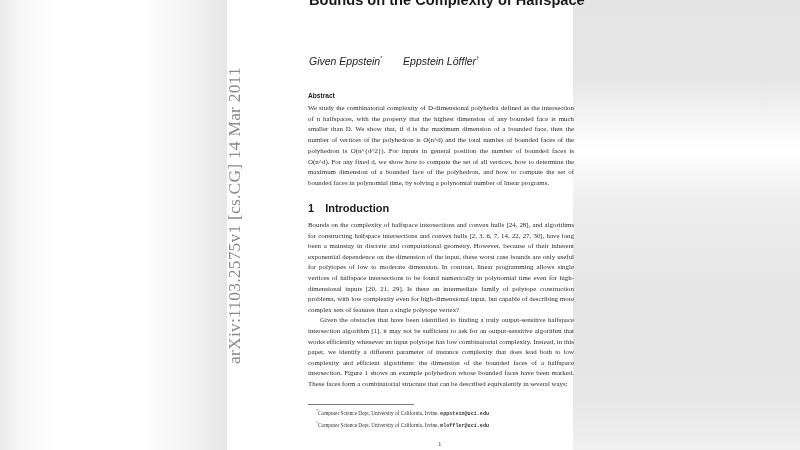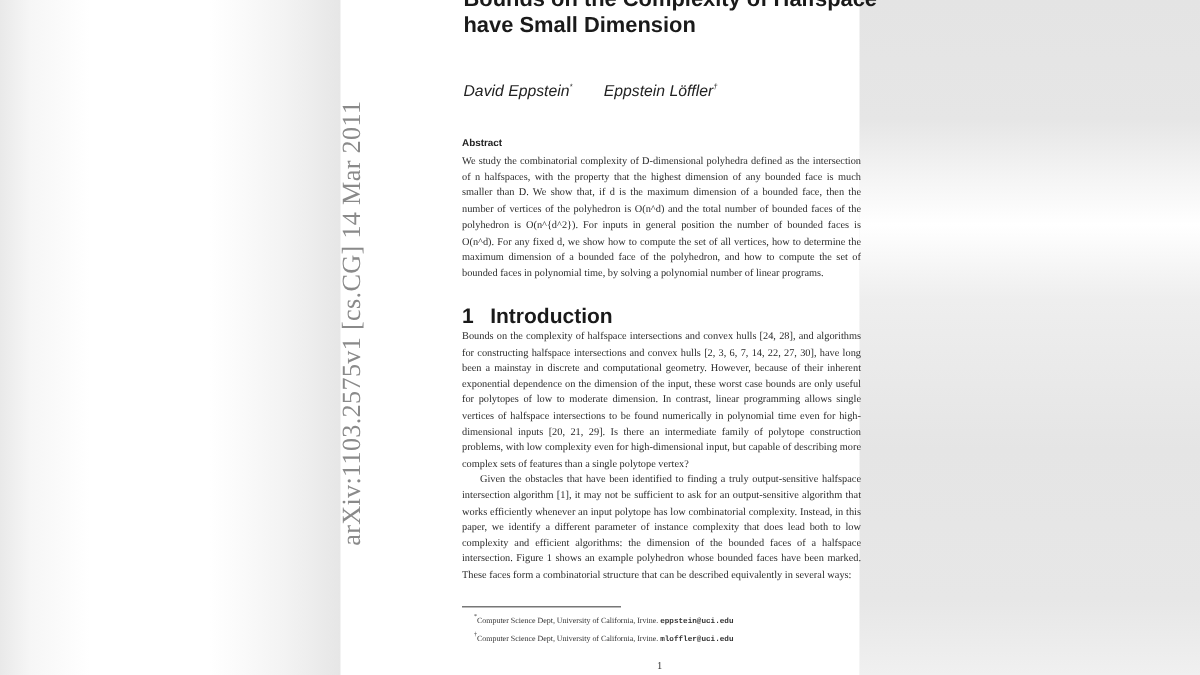--- a/index.html
+++ b/index.html
@@ -45,21 +45,21 @@
     font-family:"Liberation Sans", sans-serif; font-weight:bold;
     font-size:6.6px; color:#222;
   }
   .abstract-body {
     position:absolute; left:308px; top:103px; width:266px;
     font-size:6.9px; line-height:10.7px; text-align:justify; color:#2a2a2a;
   }
   .section-head {
     position:absolute; left:308px; top:202px;
     font-family:"Liberation Sans", sans-serif; font-weight:bold;
-    font-size:14px; color:#1a1a1a;
+    font-size:11px; color:#1a1a1a;
   }
   .section-head .num { margin-right:11px; }
   .intro-body {
     position:absolute; left:308px; top:220px; width:266px;
     font-size:6.9px; line-height:10.6px; text-align:justify; color:#2a2a2a;
   }
   .intro-body p { margin:0; }
   .intro-body p.indent { text-indent:12px; }
   .fn-rule {
     position:absolute; left:308px; top:404px; width:106px; height:0;
@@ -81,25 +81,24 @@
 
 <div class="bg-right"></div>
 <div class="page"></div>
 
 <div class="arxiv-stamp">
   <span>arXiv:1103.2575v1  [cs.CG]  14 Mar 2011</span>
 </div>
 
 <div class="title">
   <div>Bounds on the Complexity of Halfspace</div>
-  <div>have Small Dimension</div>
 </div>
 
 <div class="authors">
-  <span class="a1"><span>David Eppstein</span><sup>*</sup></span>
+  <span class="a1"><span>Given Eppstein</span><sup>*</sup></span>
   <span class="a2"><span>Eppstein Löffler</span><sup>†</sup></span>
 </div>
 
 <div class="abstract-head">Abstract</div>
 <div class="abstract-body">We study the combinatorial complexity of D-dimensional polyhedra defined as the intersection of n halfspaces, with the property that the highest dimension of any bounded face is much smaller than D. We show that, if d is the maximum dimension of a bounded face, then the number of vertices of the polyhedron is O(n^d) and the total number of bounded faces of the polyhedron is O(n^{d^2}). For inputs in general position the number of bounded faces is O(n^d). For any fixed d, we show how to compute the set of all vertices, how to determine the maximum dimension of a bounded face of the polyhedron, and how to compute the set of bounded faces in polynomial time, by solving a polynomial number of linear programs.</div>
 
 <div class="section-head">
   <span class="num">1</span><span>Introduction</span>
 </div>
 

